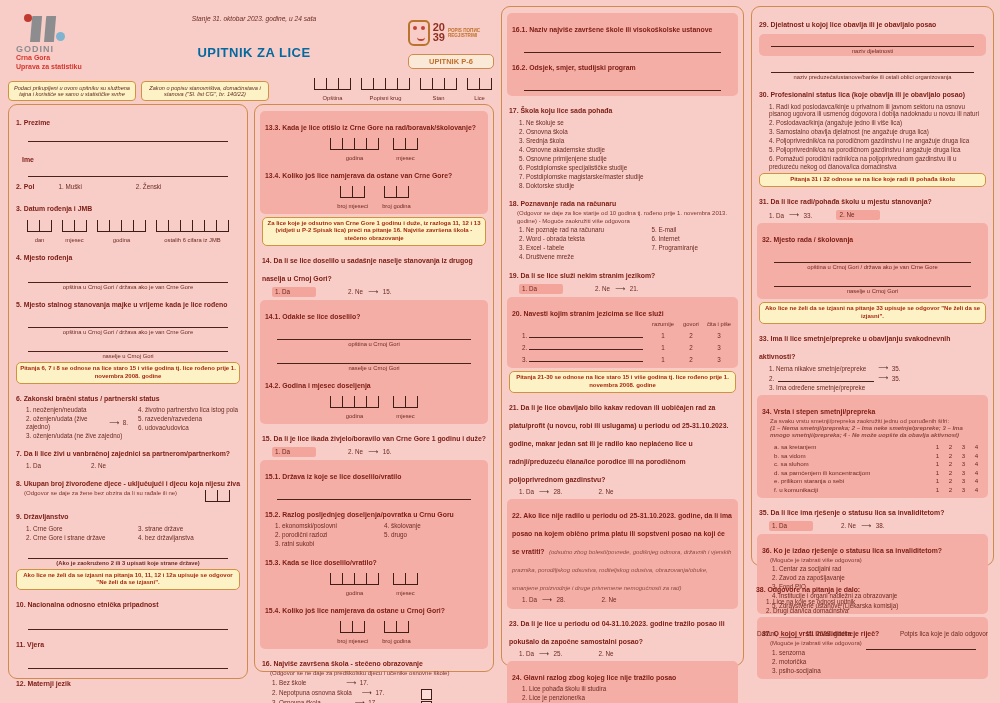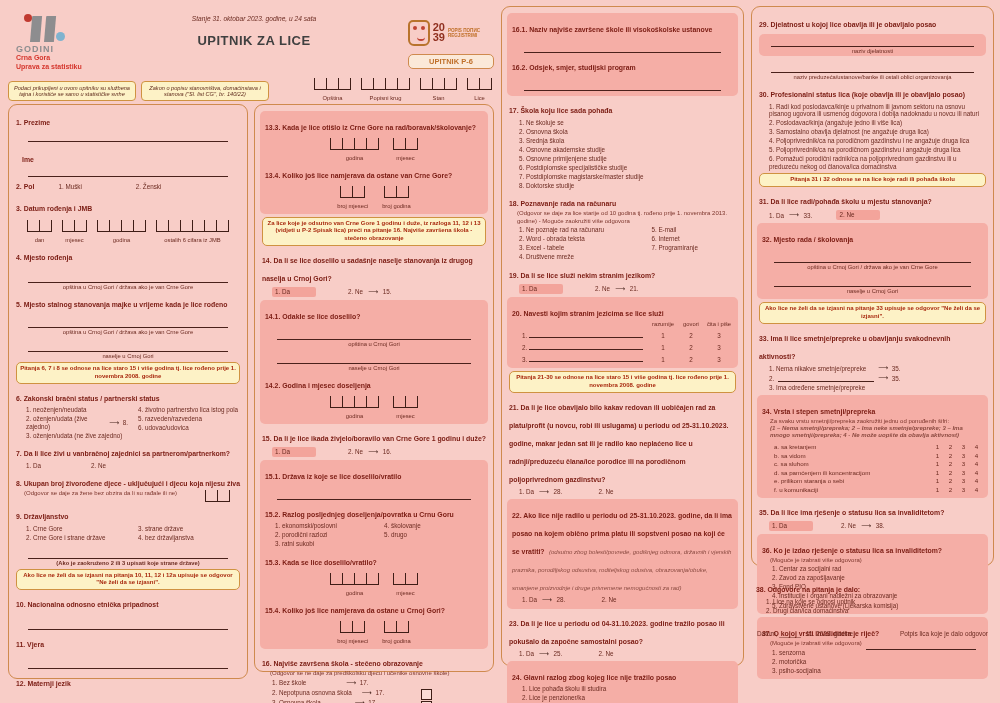--- a/index.html
+++ b/index.html
@@ -16,21 +16,21 @@
   .mlogo{height:30px;position:relative;margin-left:14px;width:46px;}
   .mlogo .dotr{position:absolute;left:2px;top:0;width:8px;height:8px;border-radius:50%;background:#c03a30;}
   .mlogo .slash{position:absolute;left:6px;top:2px;width:26px;height:26px;background:#8d8d8f;transform:skewX(-18deg);clip-path:polygon(0 0,38% 0,62% 100%,24% 100%);}
   .mlogo .slash2{position:absolute;left:20px;top:2px;width:26px;height:26px;background:#8d8d8f;transform:skewX(-18deg);clip-path:polygon(0 0,38% 0,62% 100%,24% 100%);}
   .mlogo .dotb{position:absolute;left:34px;top:18px;width:9px;height:9px;border-radius:50%;background:#7fb3cf;}
   .mname{color:#8d8d8f;font-weight:bold;font-size:9px;letter-spacing:1px;margin-left:8px;}
   .mred{color:#d5372e;font-weight:bold;font-size:7px;margin-left:8px;line-height:1.25;}
   .titles{flex:1;text-align:center;padding-top:6px;}
   .t1{color:#e32a28;font-weight:bold;font-size:9.3px;}
   .t2{color:#6b2a20;font-style:italic;font-size:6.6px;margin-top:3px;}
-  .t3{color:#404040;font-weight:bold;font-size:13px;margin-top:11px;letter-spacing:.5px;}
+  .t3{color:#0369a1;font-weight:bold;font-size:13px;margin-top:23px;letter-spacing:.5px;}
   .clogo{width:86px;flex:none;padding-top:14px;}
   .crow{display:flex;align-items:center;gap:3px;justify-content:space-between;}
   .house{width:24px;height:22px;border:2.5px solid #b8732c;border-radius:5px 5px 6px 6px;position:relative;}
   .house:before{content:"";position:absolute;left:3px;top:4px;width:4px;height:4px;background:#c04434;border-radius:50%;}
   .house:after{content:"";position:absolute;right:3px;top:4px;width:4px;height:4px;background:#c04434;border-radius:50%;}
   .house i{position:absolute;left:7px;bottom:3px;width:8px;height:4px;border-bottom:2px solid #c04434;border-radius:0 0 6px 6px;}
   .yr{color:#8f2f1f;font-weight:bold;font-size:11px;line-height:.9;}
   .cl-lines{font-size:4.6px;color:#c0702a;font-weight:bold;line-height:1.15;}
   .pcode{border:1.2px solid #cf8a4e;border-radius:5px;color:#c0702a;font-weight:bold;font-size:7.5px;text-align:center;padding:2px 4px;margin-top:8px;background:#fbe9d8;}
   .hdr2{display:flex;gap:5px;align-items:flex-end;margin-top:4px;}

